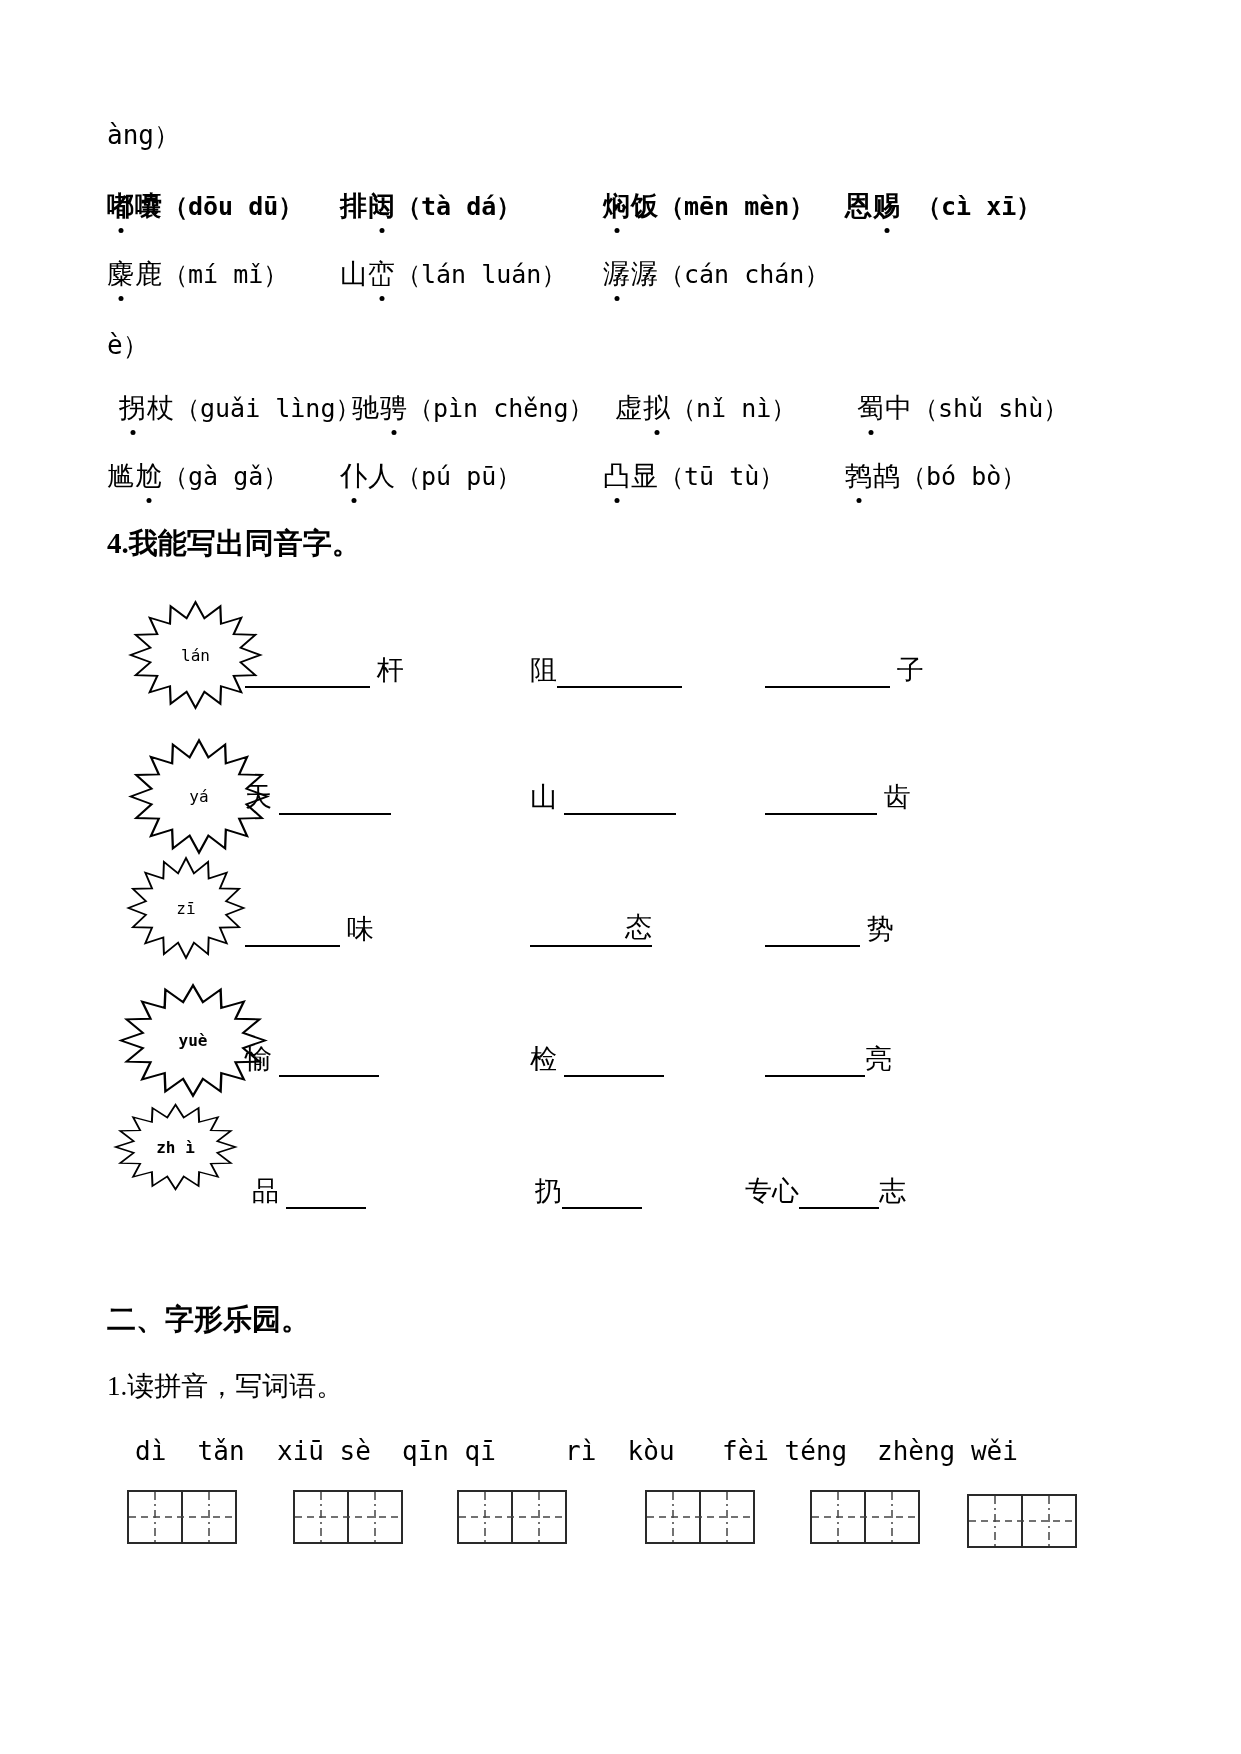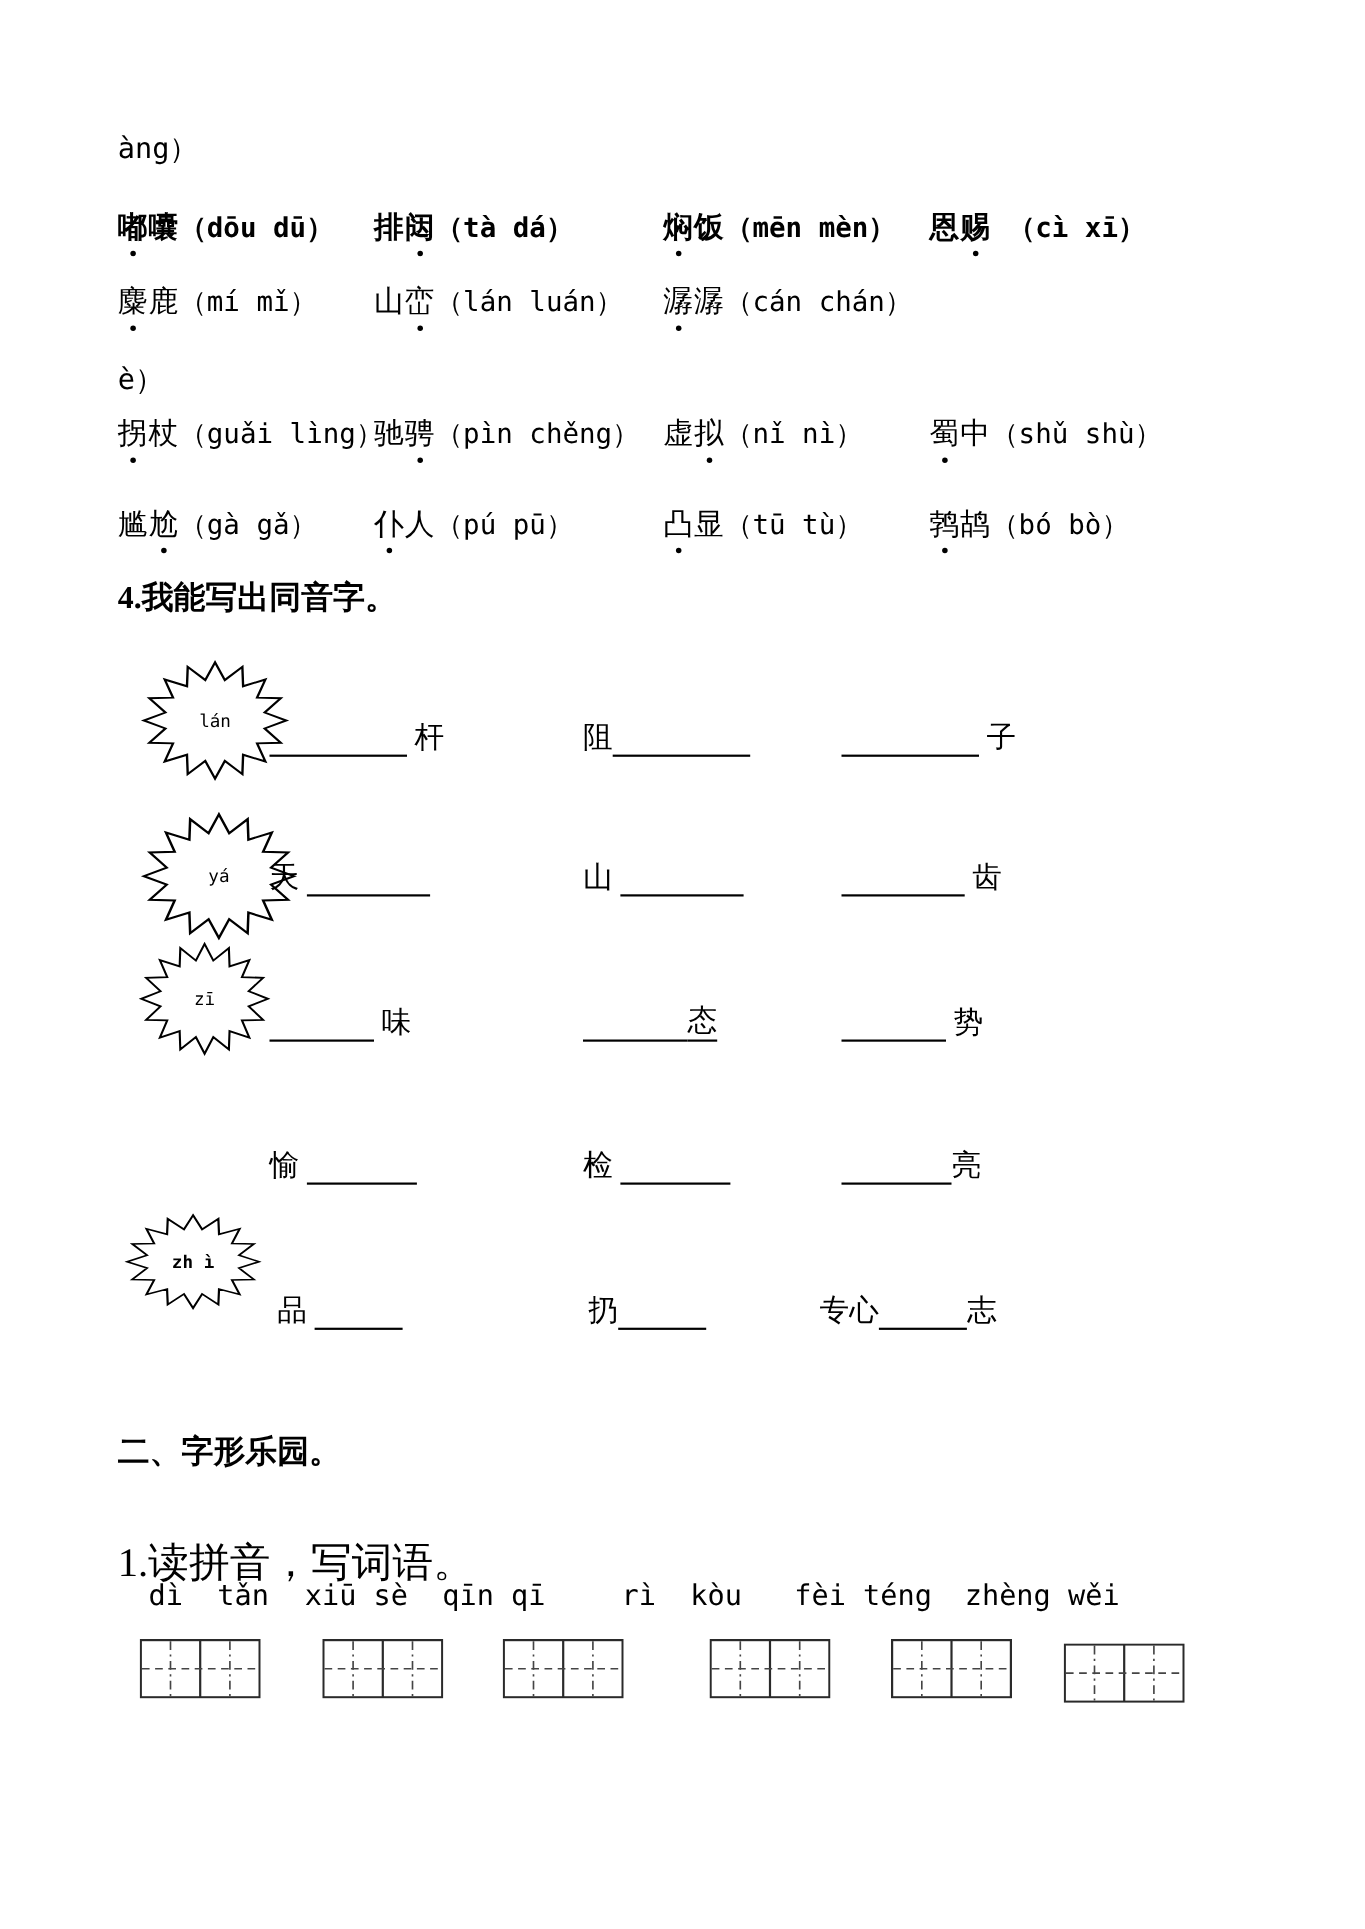--- a/index.html
+++ b/index.html
@@ -7,32 +7,32 @@
         font-family:"Liberation Serif","DejaVu Serif",serif;color:#000;}
 
   
   .frag{position:absolute;left:107px;font-family:"DejaVu Sans Mono",monospace;font-size:26px;}
   .frag-top{top:118px;}
   .frag-mid{top:328px;}
 
   
   .word-row{position:absolute;left:107px;width:1075px;display:grid;
             grid-template-columns:233px 263px 242px auto;}
-  .row-a{top:188px;font-weight:bold;} .row-b{top:256px;} .row-c{top:376px;} .row-d{top:458px;}
+  .row-a{top:188px;font-weight:bold;} .row-b{top:256px;} .row-c{top:390px;margin-left:12px;} .row-d{top:458px;}
   .wentry{white-space:pre;font-size:27px;display:flex;align-items:baseline;}
   .wchars{letter-spacing:1px;}
   .dotted{position:relative;display:inline-block;}
   .dotted::after{content:"";position:absolute;left:50%;transform:translateX(-50%);
                  bottom:-9px;width:5px;height:5px;border-radius:50%;background:#000;}
   .wpy{font-family:"DejaVu Sans Mono",monospace;font-size:25px;}
 
   
   .h1{position:absolute;left:107px;top:524px;font-size:29px;font-weight:bold;}
   .h2{position:absolute;left:107px;top:1300px;font-size:29px;font-weight:bold;}
-  .sub{position:absolute;left:107px;top:1368px;font-size:37px;margin-top:28px;}
+  .sub{position:absolute;left:107px;top:1368px;font-size:27px;}
 
   
   .hrow{position:absolute;left:0;width:1241px;}
   .r1{top:600px;height:112px;} .r2{top:738px;height:120px;}
   .r3{top:856px;height:108px;} .r4{top:983px;height:120px;} .r5{top:1103px;height:110px;}
   .star{position:absolute;top:0;}
   .r1 .star{left:128px;width:135px;height:110px;}
   .r2 .star{left:128px;width:142px;height:117px;}
   .r3 .star{left:126px;width:120px;height:104px;}
   .r4 .star{left:118px;width:150px;height:115px;}
@@ -139,20 +139,26 @@
     </div>
     <div class="hitems">
 
     <span class="hitem"><span class="t"></span><span class="blank"></span><span class="t"> 味</span></span>
         <span class="hitem"><span class="t"></span><span class="blank"></span><span class="t ul">态</span></span>
         <span class="hitem"><span class="t"></span><span class="blank"></span><span class="t"> 势</span></span>
       </div>
   </div>
 
   <div class="hrow r4">
+    <div class="star">
+      <svg viewBox="0 0 100 100" preserveAspectRatio="none">
+          <polygon points="50,2 43.4,16.6 31.6,5.7 31.1,21.7 16.1,16.1 21.7,31.1 5.7,31.6 16.6,43.4 2,50 16.6,56.6 5.7,68.4 21.7,68.9 16.1,83.9 31.1,78.3 31.6,94.3 43.4,83.4 50,98 56.6,83.4 68.4,94.3 68.9,78.3 83.9,83.9 78.3,68.9 94.3,68.4 83.4,56.6 98,50 83.4,43.4 94.3,31.6 78.3,31.1 83.9,16.1 68.9,21.7 68.4,5.7 56.6,16.6" fill="none" stroke="#000" stroke-width="1.6"></polygon>
+        </svg>
+      <span class="pylabel">yuè</span>
+    </div>
     <div class="hitems">
 
     <span class="hitem"><span class="t">愉 </span><span class="blank"></span><span class="t"></span></span>
         <span class="hitem"><span class="t">检 </span><span class="blank"></span><span class="t"></span></span>
         <span class="hitem"><span class="t"></span><span class="blank"></span><span class="t">亮</span></span>
       </div>
   </div>
 
   <div class="hrow r5">
     <div class="star">

